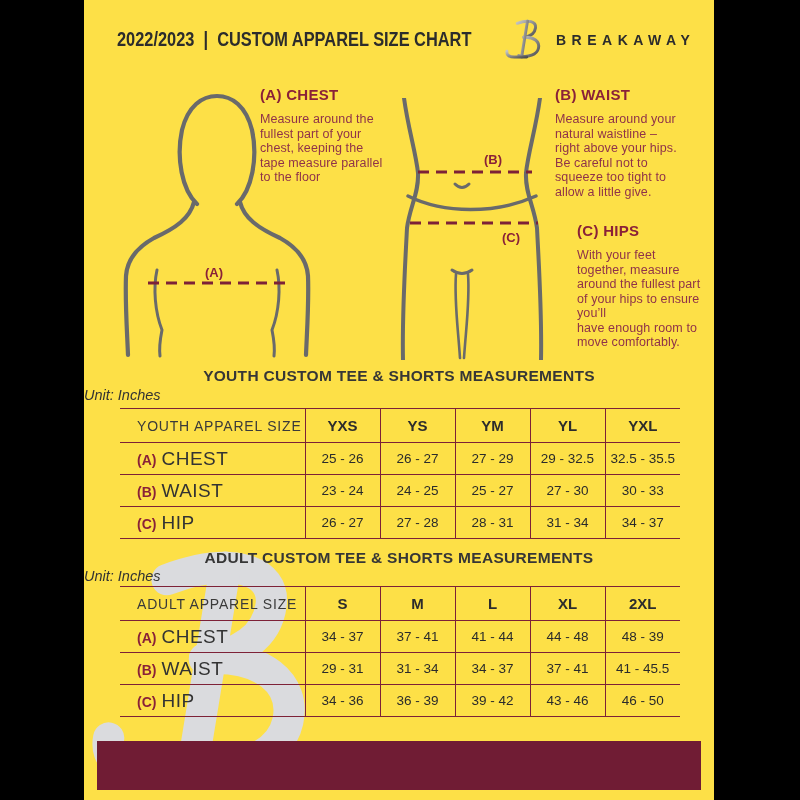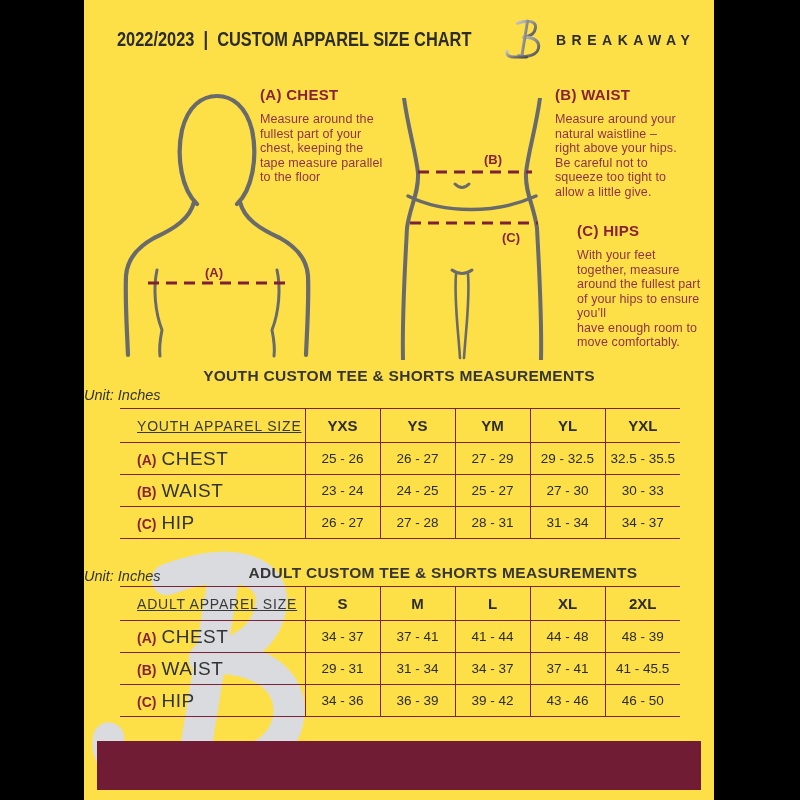--- a/index.html
+++ b/index.html
@@ -47,41 +47,41 @@
   
   .section-title {
     position:absolute; left:0; width:100%; text-align:center; z-index:2;
     font-size:15.5px; font-weight:700; color:#363636; letter-spacing:0.3px;
   }
   .section-subtitle {
     position:absolute; left:0; width:100%; text-align:left; z-index:2;
     font-size:14.5px; font-style:italic; color:#333;
   }
   .t-youth-title { top:367px; } .t-youth-sub { top:387px; }
-  .t-adult-title { top:564px;padding-left:44px; } .t-adult-sub { top:568px; }
+  .t-adult-title { top:549px; } .t-adult-sub { top:568px; }
 
   
   .size-table {
     position:absolute; left:36px; width:560px; z-index:2;
     border-collapse:collapse; table-layout:fixed;
   }
   .tbl-youth { top:408px; }
   .tbl-adult { top:586px; }
   .size-table col.c0 { width:185px; }
   .size-table col.cn { width:75px; }
   .size-table th, .size-table td { padding:0; }
   .size-table tr > * { border-top:1.5px solid #7d2137; }
   .size-table tr:last-child > * { border-bottom:1.5px solid #7d2137; }
   .size-table tr > * + * { border-left:1.5px solid #7d2137; }
   .size-table tr.head > * { height:33px; }
   .size-table tr.row > * { height:31px; }
   .size-table th { font-size:15px; font-weight:700; color:#2c2c2c; }
   .size-table th.first {
     font-weight:400; font-size:14px; letter-spacing:0.8px; color:#3a3a3a;
-    text-align:left; padding-left:17px;text-decoration:underline;
+    text-align:left; padding-left:17px;
   }
   .size-table td { font-size:13.5px; color:#2b2b2b; text-align:center; }
   .size-table td.first { text-align:left; padding-left:17px; }
   .cell-key { font-weight:700; color:#8a2138; font-size:14px; margin-right:5px; }
   .cell-lbl { font-size:19px; color:#333; letter-spacing:0.5px; }
 
   
   .footer-bar {
     position:absolute; left:13px; top:741px; width:604px; height:49px;
     background:#701c34; z-index:3;

